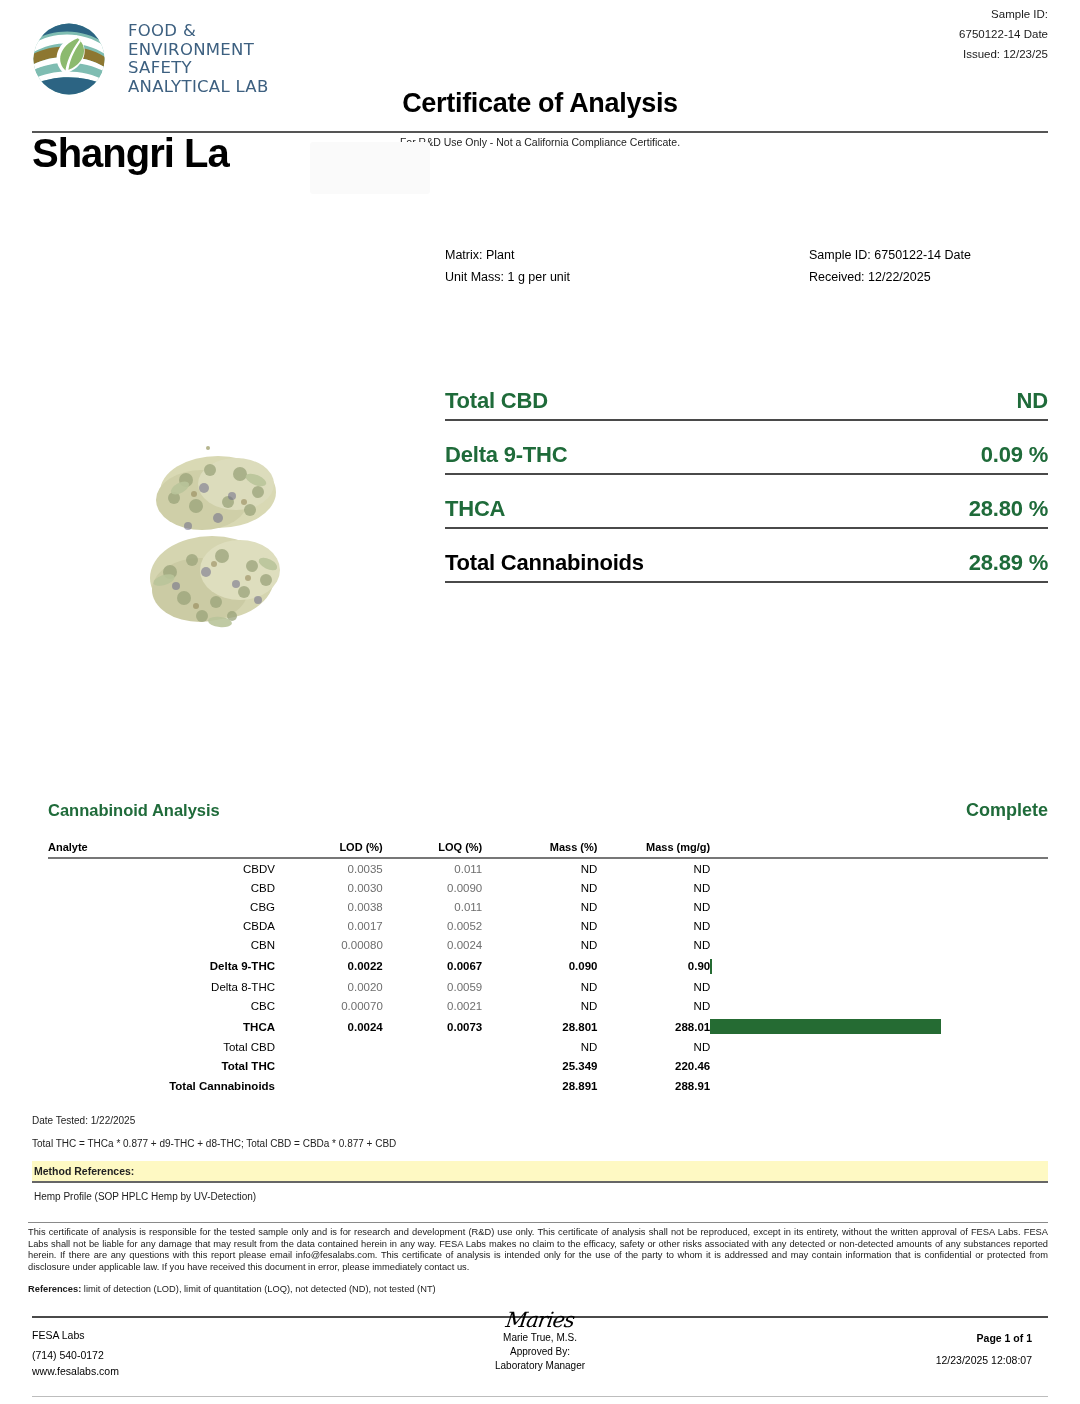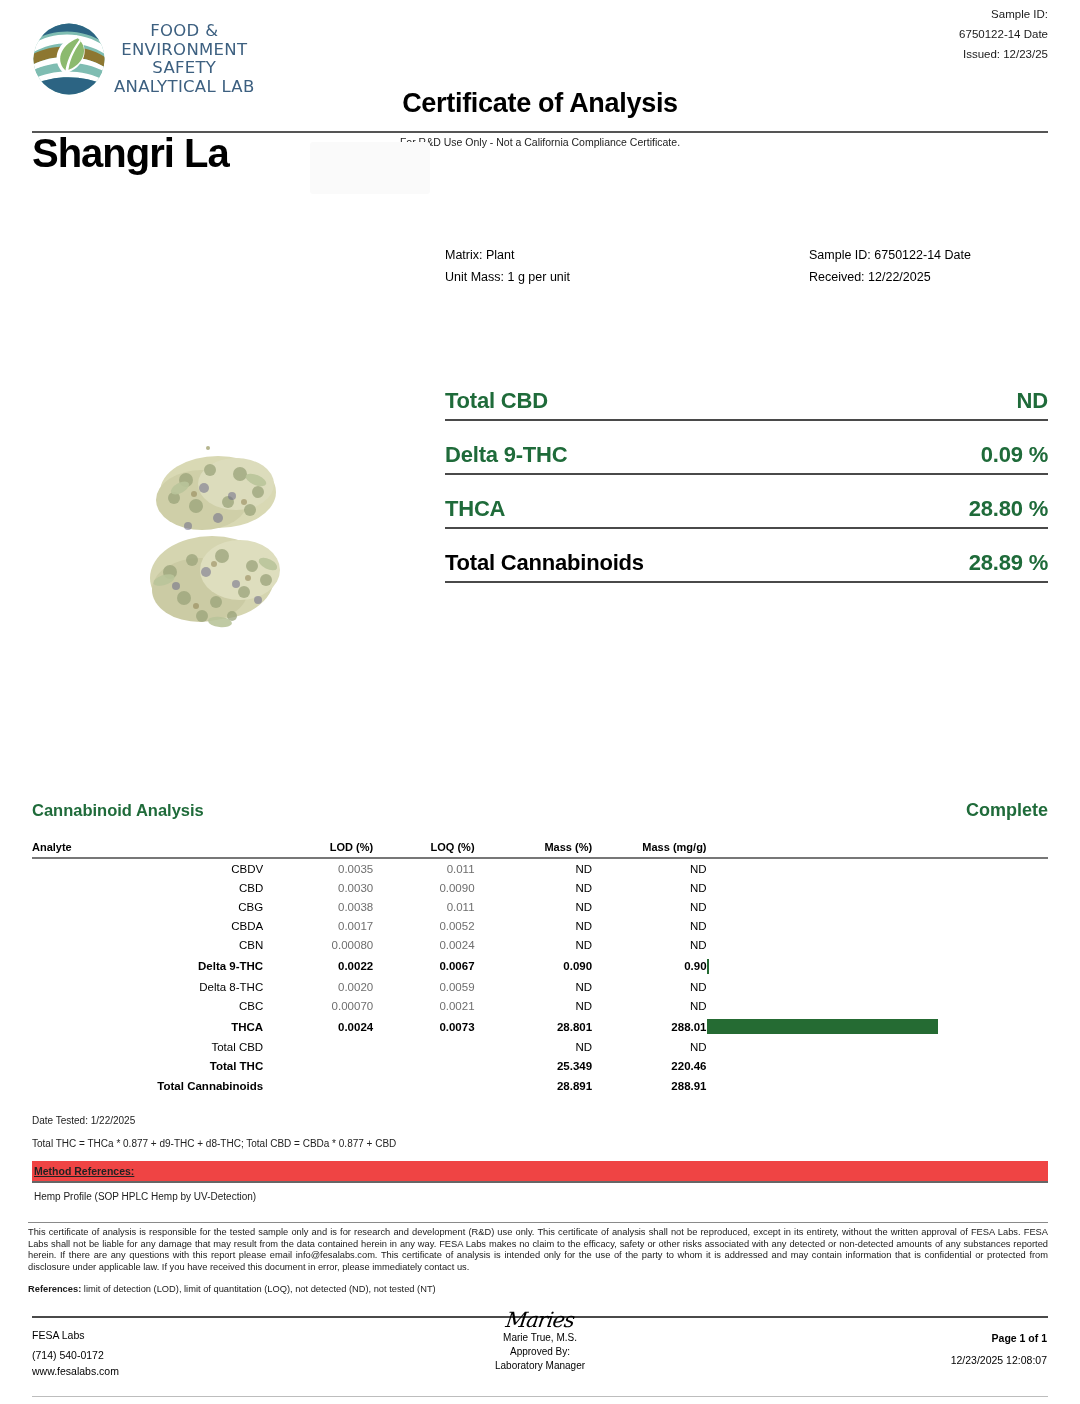--- a/index.html
+++ b/index.html
@@ -28,22 +28,21 @@
   .header {
     position: relative;
     height: 108px;
   }
   .logo-block {
     position: absolute;
     left: 0;
     top: 22px;
     display: flex;
     align-items: center;
-    gap: 8px;
-    text-align: center;
+    gap: 22px;
   }
   .logo-mark {
     width: 74px;
     height: 74px;
     flex: 0 0 74px;
   }
   .logo-text {
     font-family: "DejaVu Sans", sans-serif;
     font-size: 16.5px;
     line-height: 18.5px;
@@ -174,21 +173,21 @@
   .summary-value {
     font-size: 22px;
     font-weight: bold;
     color: #1f6b3a;
     letter-spacing: -0.2px;
   }
 
   
   .section {
     position: absolute;
-    left: 32px;
+    left: 48px;
     right: 32px;
     top: 800px;
   }
   .section-head {
     display: flex;
     justify-content: space-between;
     align-items: baseline;
     margin-bottom: 20px;
   }
   .section-title {
@@ -252,27 +251,26 @@
   .notes {
     position: absolute;
     left: 32px;
     right: 32px;
     top: 1115px;
     font-size: 10px;
     color: #222;
   }
   .notes .line { margin-bottom: 12px; }
   .method-bar {
-    background: #ef4444;
+    background: #fef9c3;
     border-bottom: 2px solid #666;
     font-weight: bold;
     font-size: 10.5px;
     padding: 4px 2px 4px 2px;
     margin-top: 10px;
-    text-decoration: underline;
   }
   .method-item {
     font-size: 10px;
     padding: 8px 2px 0 2px;
   }
 
   .disclaimer {
     position: absolute;
     left: 28px;
     right: 32px;
@@ -320,21 +318,21 @@
   .signature {
     font-family: "DejaVu Serif", serif;
     font-style: italic;
     font-size: 21px;
     letter-spacing: -1px;
     transform: skewX(-8deg);
     display: inline-block;
     margin-bottom: 1px;
   }
   .f-right {
-    position: absolute; right: 1px; top: 0;
+    position: absolute; right: 16px; top: 0;
     text-align: right;
     font-size: 10.5px;
     line-height: 22px;
   }
   .f-right .pg { font-weight: bold; }
   .bottom-rule {
     position: absolute;
     left: 32px; right: 32px;
     top: 1396px;
     border-top: 1.2px solid #bdbdbd;

